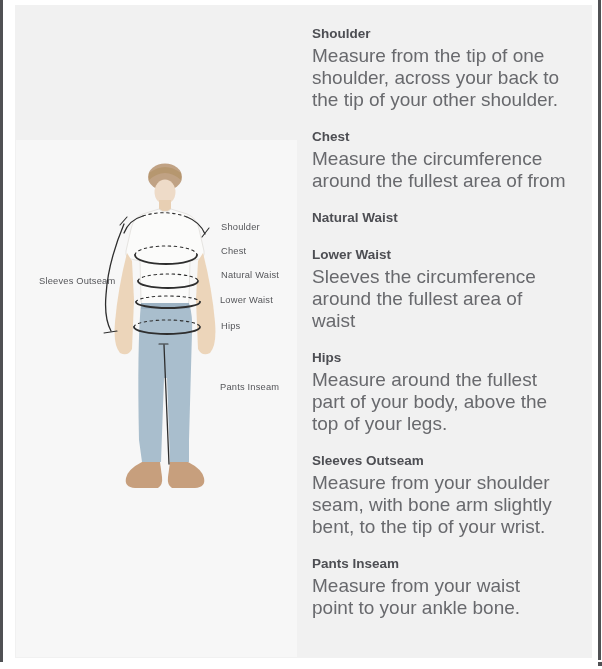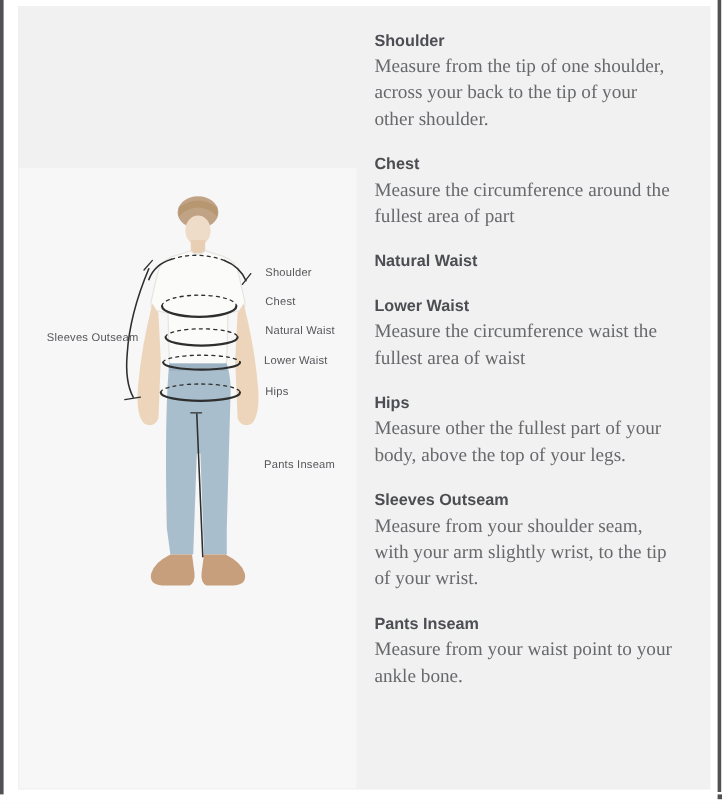--- a/index.html
+++ b/index.html
@@ -27,22 +27,22 @@
   }
   .measure-col{
     position:absolute;left:312px;top:23px;width:254px;
   }
   .measure-section{margin:0 0 15px 0;}
   .measure-title{
     font-size:13.5px;font-weight:700;color:#4d4e53;
     line-height:22px;margin:0;
   }
   .measure-desc{
-    font-size:16px;font-weight:400;color:#68696d;
-    line-height:22px;margin:0;font-family:Liberation Serif, serif;
+    font-size:19px;font-weight:400;color:#68696d;
+    line-height:22px;margin:0;
   }
 </style>
 </head>
 <body>
 
 <div class="edge edge-left"></div>
 <div class="edge edge-right"></div>
 <div class="edge edge-corner"></div>
 
 <div class="panel"></div>
@@ -111,34 +111,34 @@
 <div class="diagram-label" style="left:220px;top:383px;">Pants Inseam</div>
 <div class="diagram-label" style="left:39px;top:277px;">Sleeves Outseam</div>
 
 <div class="measure-col">
   <div class="measure-section">
     <h3 class="measure-title">Shoulder</h3>
     <p class="measure-desc">Measure from the tip of one shoulder, across your back to the tip of your other shoulder.</p>
   </div>
   <div class="measure-section">
     <h3 class="measure-title">Chest</h3>
-    <p class="measure-desc">Measure the circumference around the fullest area of part</p>
+    <p class="measure-desc">Measure the circumference around the fullest area of from</p>
   </div>
   <div class="measure-section">
     <h3 class="measure-title">Natural Waist</h3>
   </div>
   <div class="measure-section">
     <h3 class="measure-title">Lower Waist</h3>
-    <p class="measure-desc">Measure the circumference waist the fullest area of waist</p>
+    <p class="measure-desc">Sleeves the circumference around the fullest area of waist</p>
   </div>
   <div class="measure-section">
     <h3 class="measure-title">Hips</h3>
-    <p class="measure-desc">Measure other the fullest part of your body, above the top of your legs.</p>
+    <p class="measure-desc">Measure around the fullest part of your body, above the top of your legs.</p>
   </div>
   <div class="measure-section">
     <h3 class="measure-title">Sleeves Outseam</h3>
-    <p class="measure-desc">Measure from your shoulder seam, with your arm slightly wrist, to the tip of your wrist.</p>
+    <p class="measure-desc">Measure from your shoulder seam, with bone arm slightly bent, to the tip of your wrist.</p>
   </div>
   <div class="measure-section">
     <h3 class="measure-title">Pants Inseam</h3>
     <p class="measure-desc">Measure from your waist point to your ankle bone.</p>
   </div>
 </div>
 
 </body></html>

